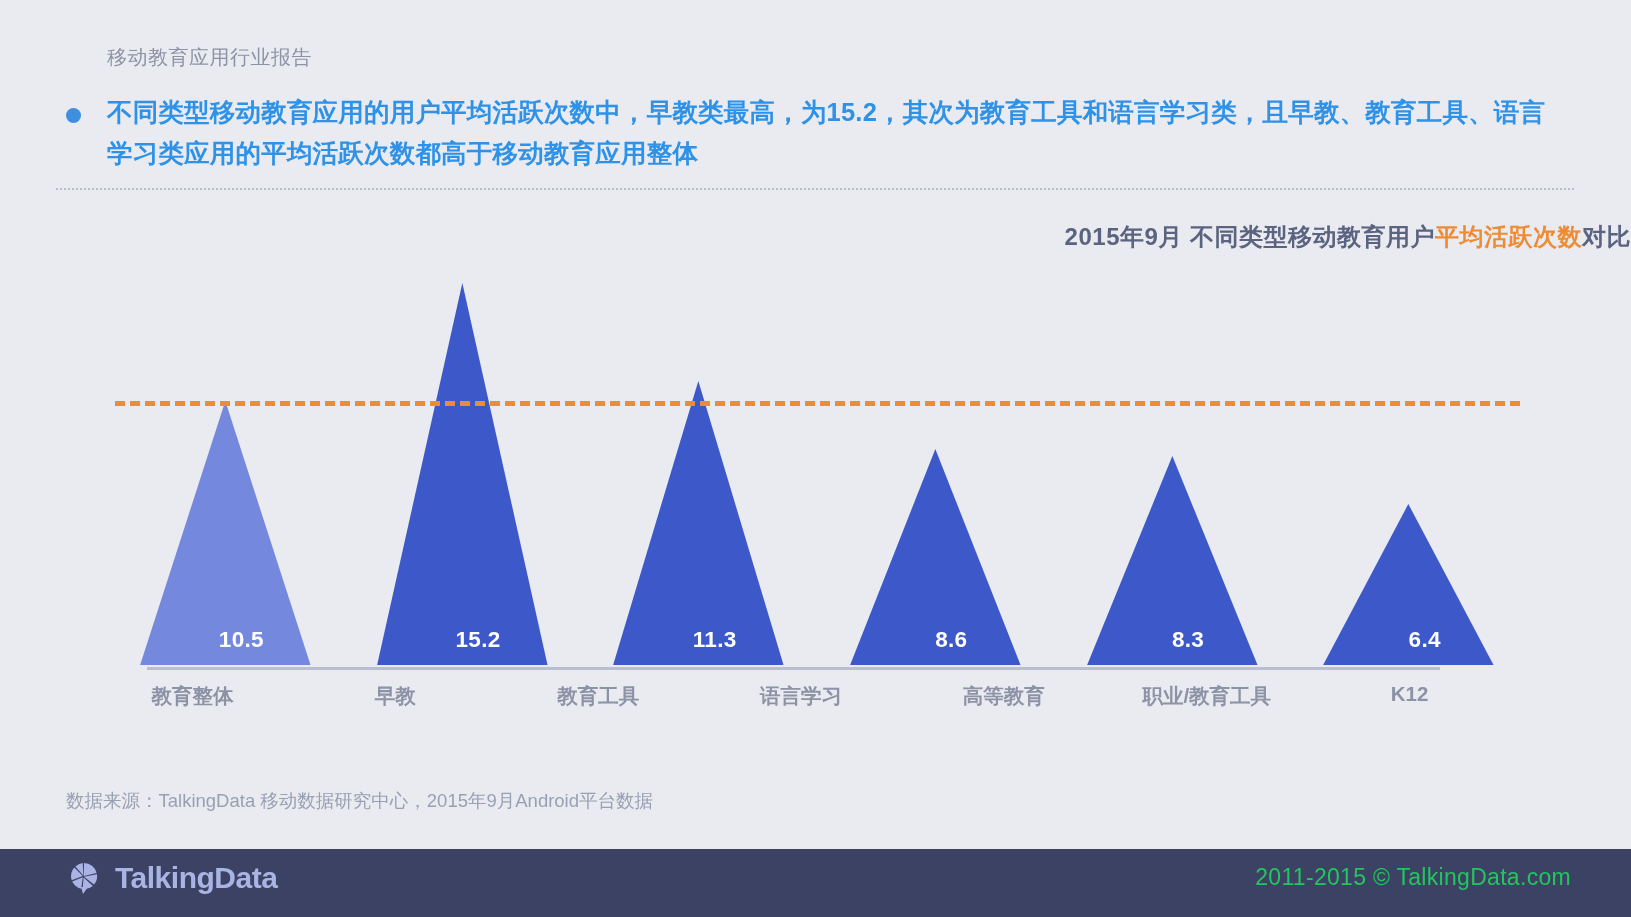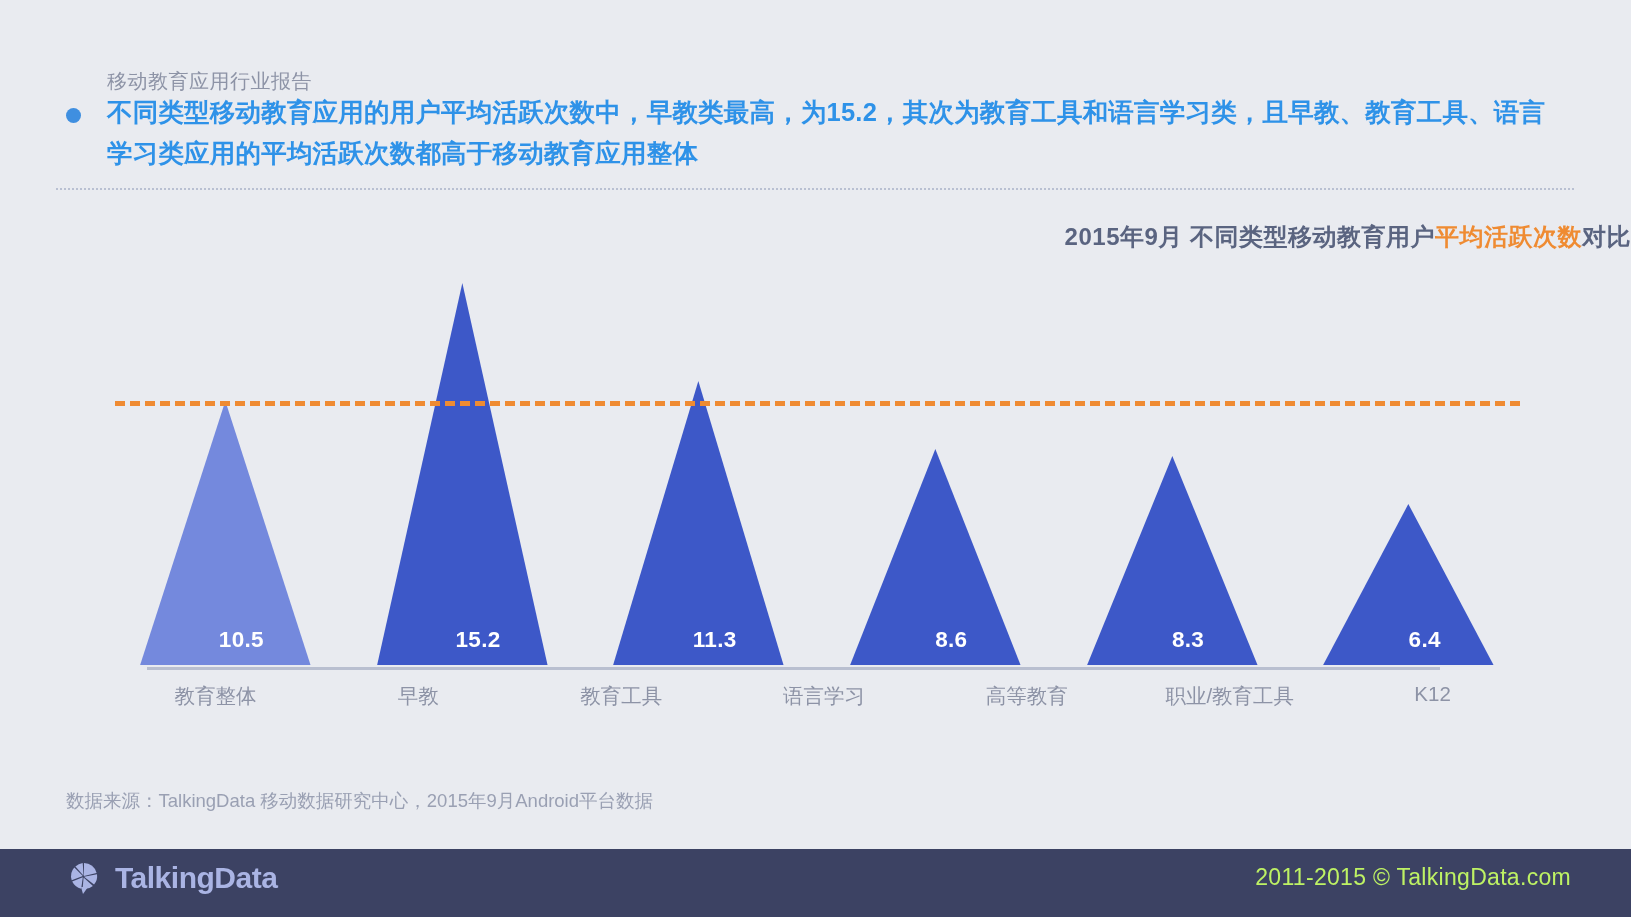--- a/index.html
+++ b/index.html
@@ -7,21 +7,21 @@
     width:1631px; height:917px;
     background:#e9ebf0;
     font-family:"Liberation Sans","DejaVu Sans",sans-serif;
     overflow:hidden;
   }
   .page { position:relative; width:1631px; height:917px; background:#e9ebf0; }
 
   
   .kicker {
     position:absolute; left:107px; top:44px;
-    font-size:20px; color:#8d93a6; letter-spacing:.5px;margin-top:24px;
+    font-size:20px; color:#8d93a6; letter-spacing:.5px;
   }
   .headline-wrap {
     position:absolute; left:66px; top:92px; width:1500px;
   }
   .bullet-dot {
     position:absolute; left:0px; top:16px;
     width:15px; height:15px; border-radius:50%;
     background:#3f8fe0;
   }
   .headline {
@@ -69,22 +69,23 @@
   .tri svg { display:block; width:100%; height:100%; }
   .bar-value {
     position:absolute; left:16px; width:100%; bottom:12px;
     text-align:center;
     font-size:22.5px; font-weight:bold; color:#ffffff;
     letter-spacing:.3px; z-index:3;
   }
 
   
   .xlabels {
-    position:absolute; left:114px; top:682px; width:1420px;
+    position:absolute; left:91px; top:682px; width:1420px;
     display:flex;
+    font-weight:bold;
   }
   .xlabel {
     flex:1 1 0; text-align:center;
     font-size:20.5px; color:#8d93a6;
   }
 
   
   .notes {
     position:absolute; left:66px; top:787px;
     font-size:18.5px; line-height:1.55; color:#9aa0b3;
@@ -95,21 +96,21 @@
     position:absolute; left:0; bottom:0; width:1631px; height:68px;
     background:#3c4263;
     display:flex; align-items:center; justify-content:space-between;
     padding:0 60px 11px 68px;
   }
   .brand { display:flex; align-items:center; gap:13px; }
   .brand-name {
     font-size:30px; font-weight:bold; color:#aab4e4;
     letter-spacing:-.5px;
   }
-  .copyright { font-size:23px; color:#bef264; letter-spacing:.3px; }
+  .copyright { font-size:23px; color:#22c55e; letter-spacing:.3px; }
 </style>
 </head>
 <body>
 
 <div class="page">
 
   <div class="kicker">移动教育应用行业报告</div>
 
   <div class="headline-wrap">
     <span class="bullet-dot"></span>

